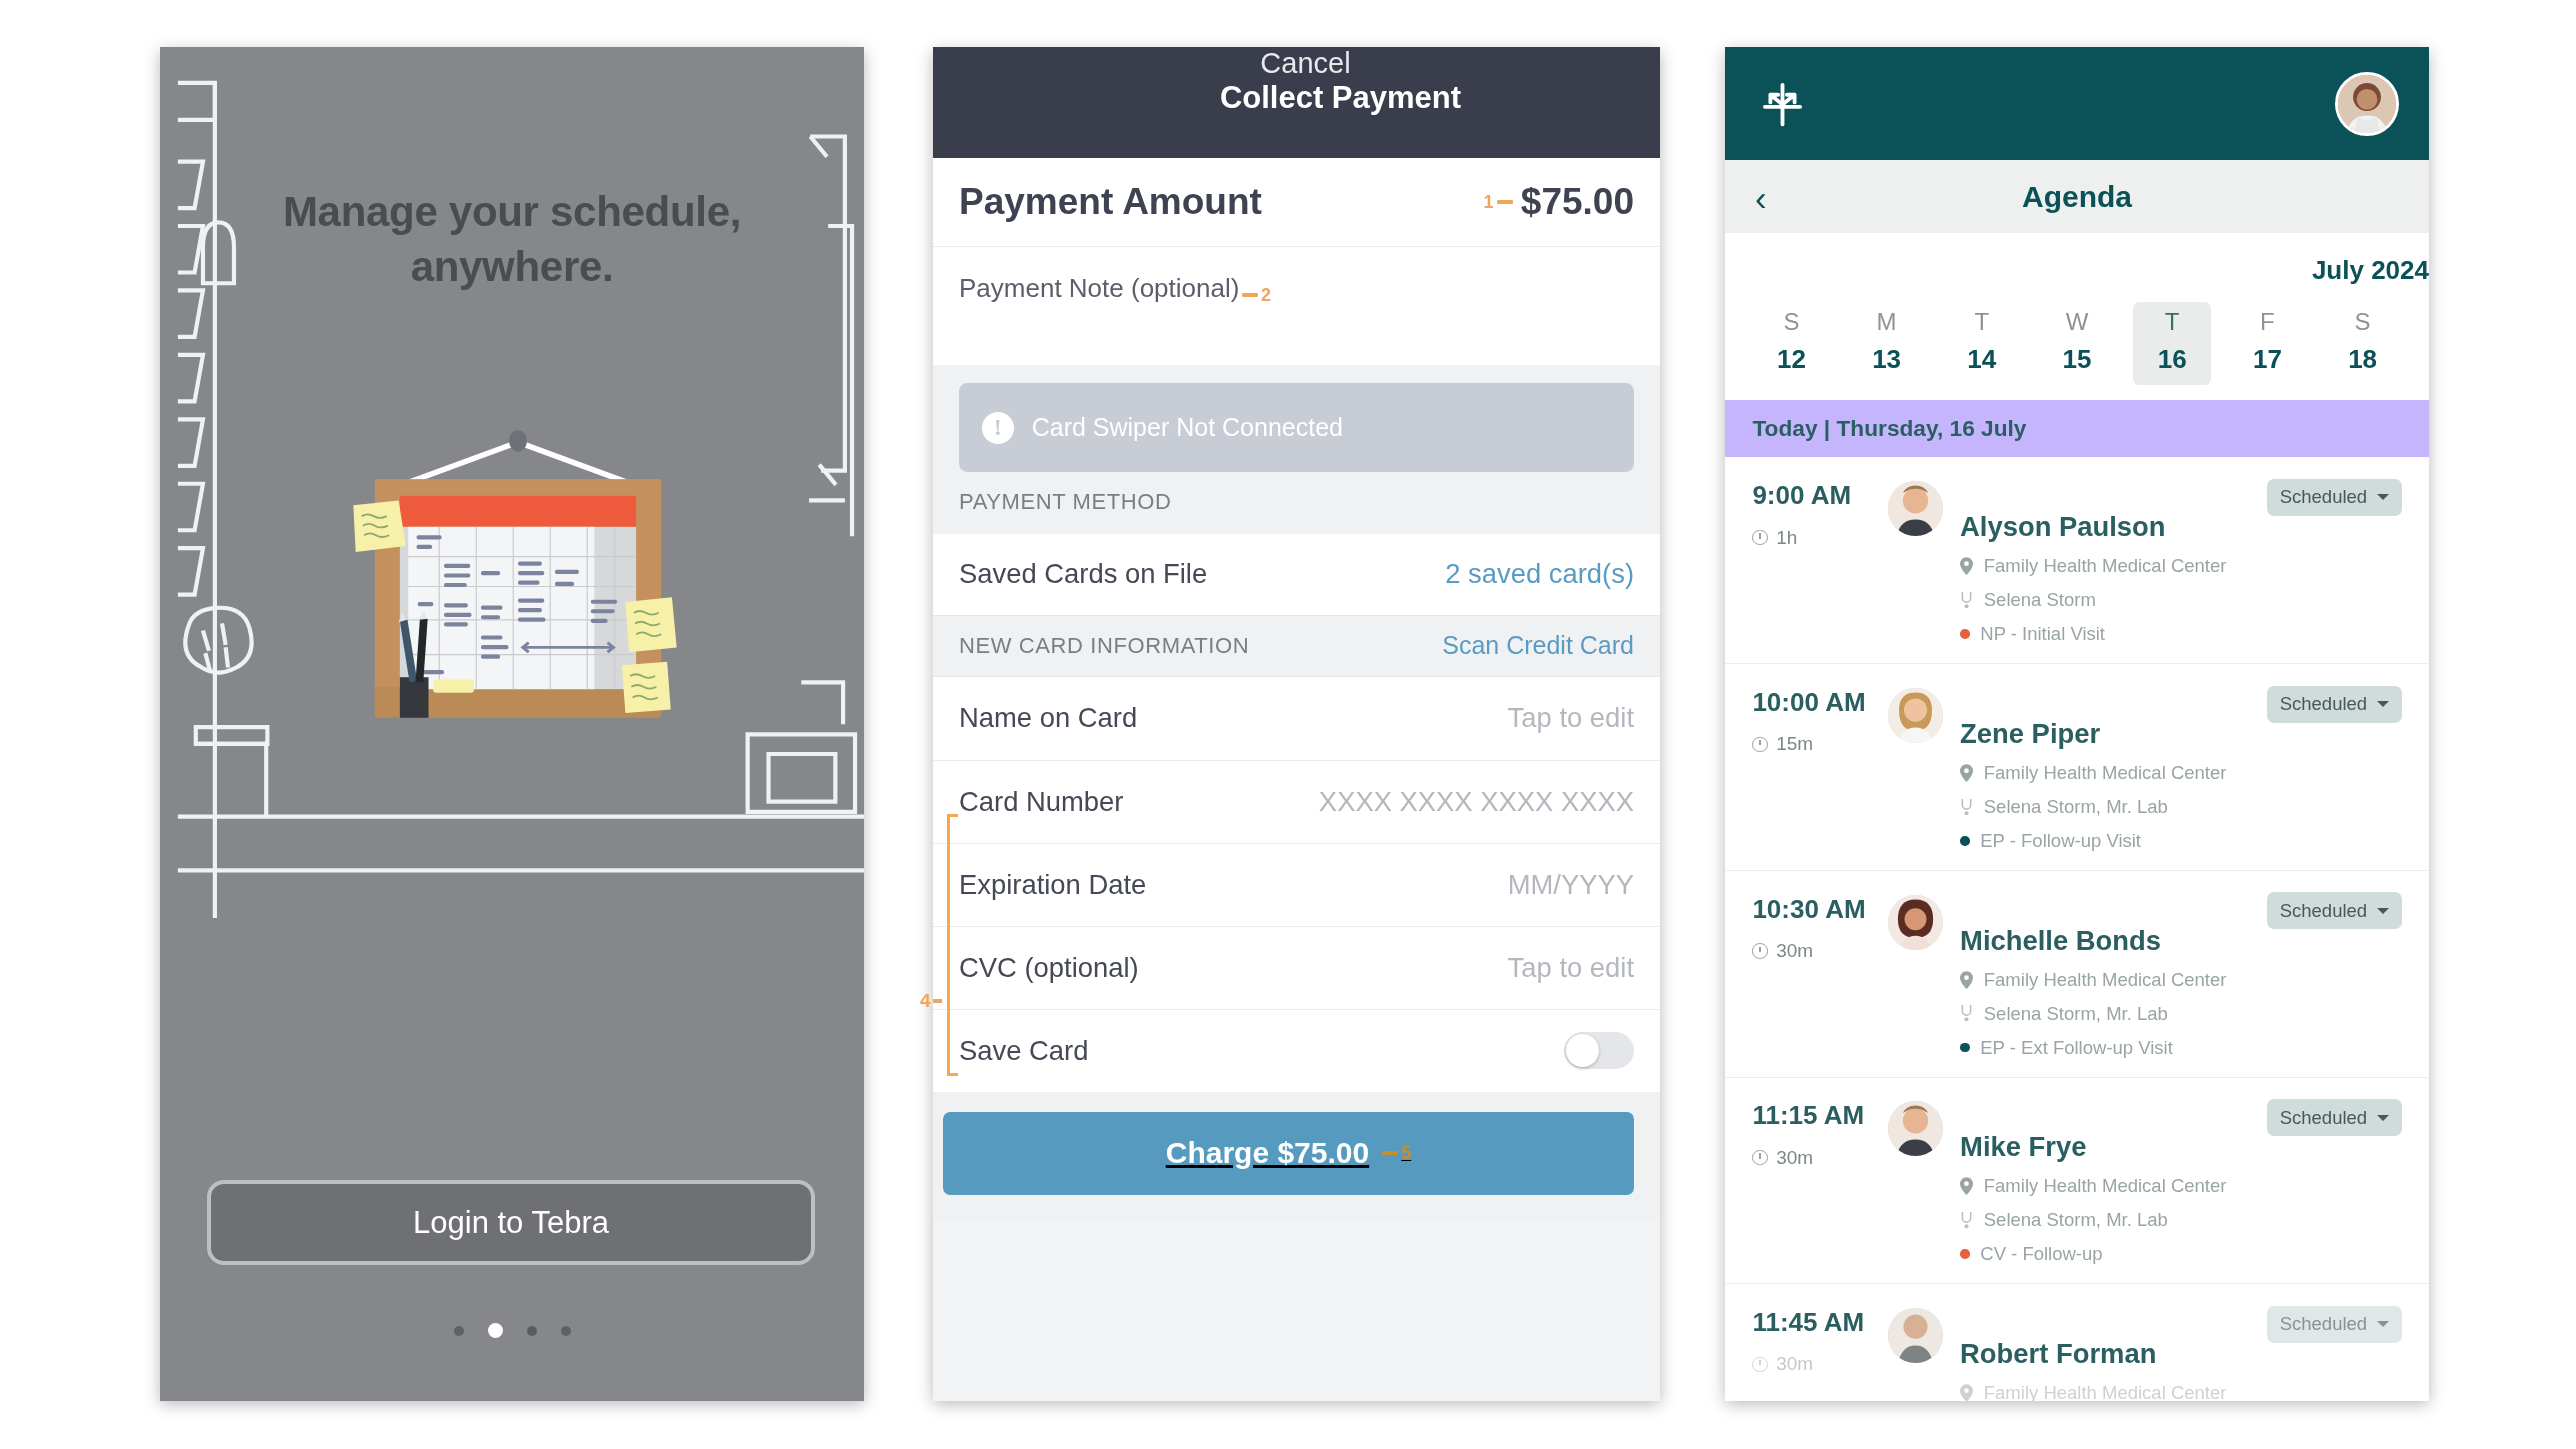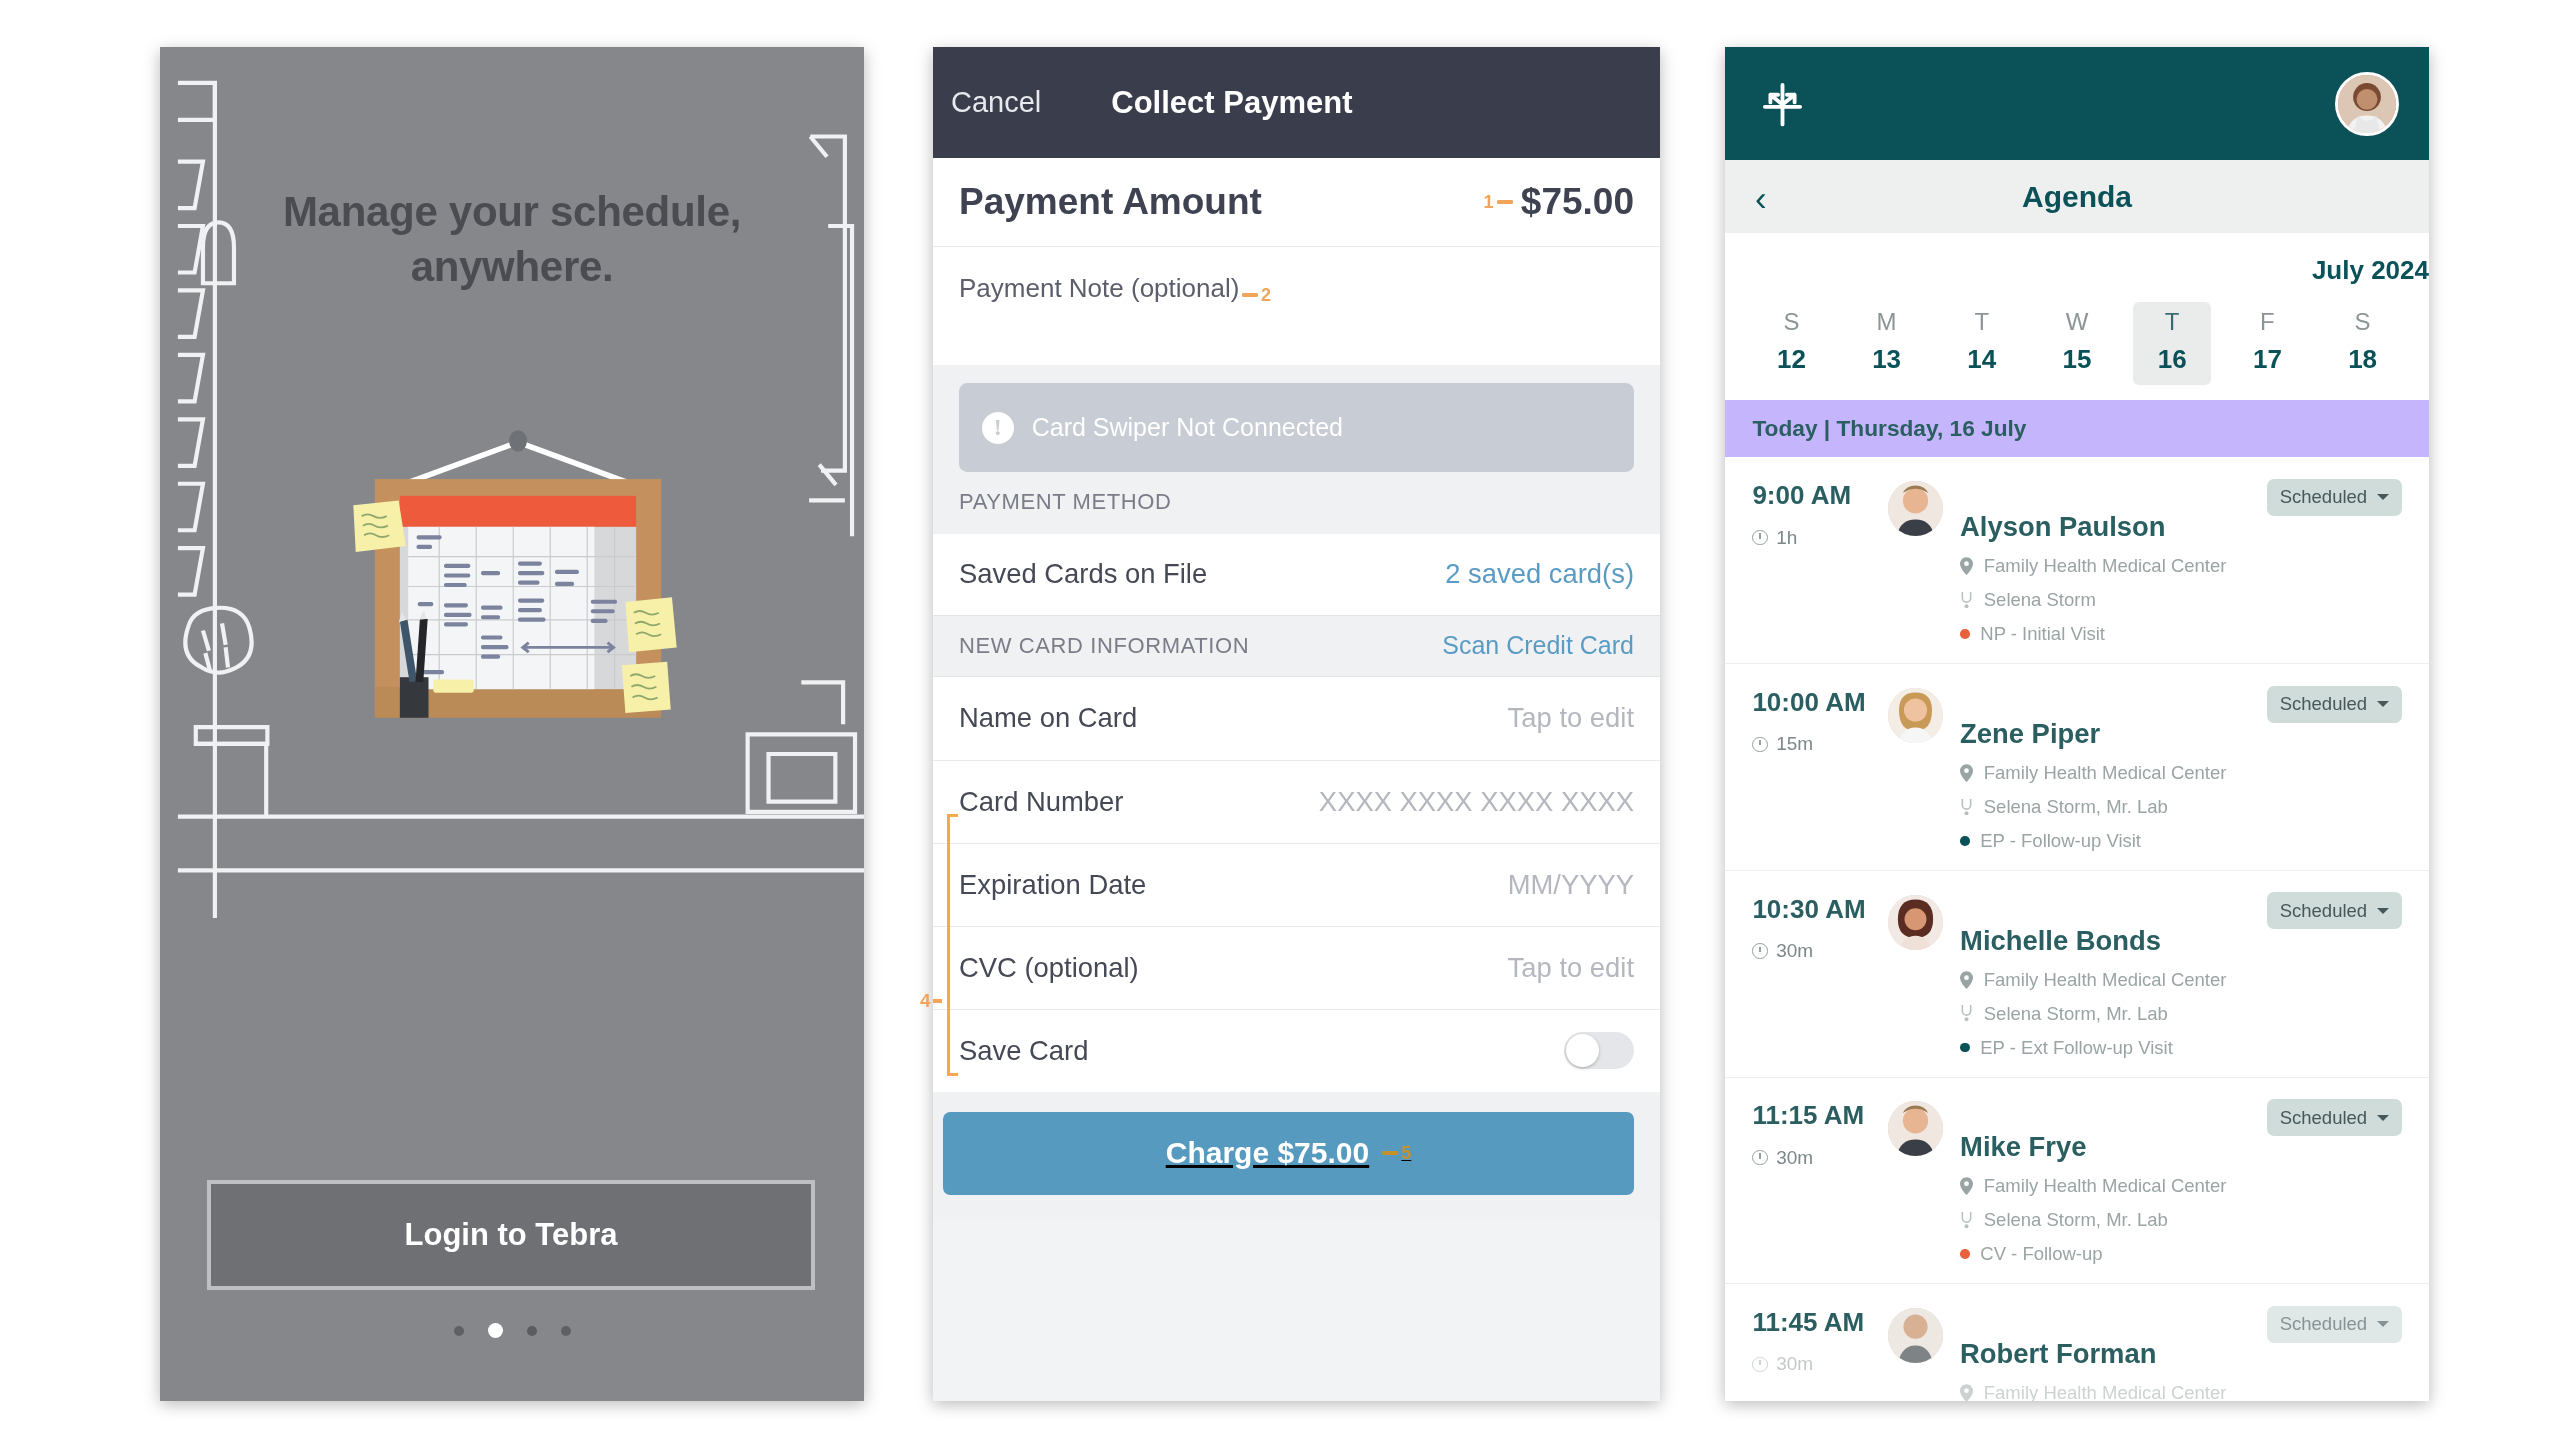--- a/index.html
+++ b/index.html
@@ -24,39 +24,39 @@
     position:absolute; left:0; top:137px; width:100%;
     text-align:center; color:#4A4C51;
     font-size:42px; font-weight:bold; line-height:1.32;
     letter-spacing:-0.3px;
     white-space: pre-line;
   }
   .blueprint { position:absolute; inset:0; pointer-events:none; }
   .illus { position:absolute; left:173px; top:382px; width:370px; height:358px; }
 
   .login-btn {
-    position:absolute; left:47px; top:1133px; width:608px; height:110px;
-    background:#6E7074; border:4.2px solid #BDBFC2; border-radius:0;
-    color:#ffffff; font-size:31px; font-weight:700;
+    position:absolute; left:47px; top:1133px; width:608px; height:85px;
+    background:#6E7074; border:4.2px solid #BDBFC2; border-radius:17px;
+    color:#ffffff; font-size:31px; font-weight:400;
     display:flex; align-items:center; justify-content:center;
   }
   .dots { position:absolute; left:0; top:1276px; width:100%;
           display:flex; align-items:center; justify-content:center; gap:24px; }
   .dot { width:10px; height:10px; border-radius:50%; background:#5E6064; }
   .dot.active { width:15px; height:15px; background:#FFFFFF; }
   .dot.mid { background:#5A5C60; }
 
   
   #phone-mid {
     left: 933px; top: 47px; width: 727px; height: 1354px;
     background: #F2F3F5;
   }
   .mid-navbar {
     height:111px; background:#3A3D4C; display:flex; align-items:center;
-    padding-left:18px; gap:0;
+    padding-left:18px; gap:0;flex-direction:column;
   }
   .nav-cancel { color:#E8E9EC; font-size:29px; }
   .nav-title { color:#FFFFFF; font-size:31px; font-weight:bold; margin-left:70px; }
 
   .mid-scroll { background:#FFFFFF; }
   .row {
     display:flex; align-items:center; justify-content:space-between;
     padding:0 26px; background:#FFFFFF;
   }
   .row + .row { border-top:1.2px solid #E9EAEC; }

